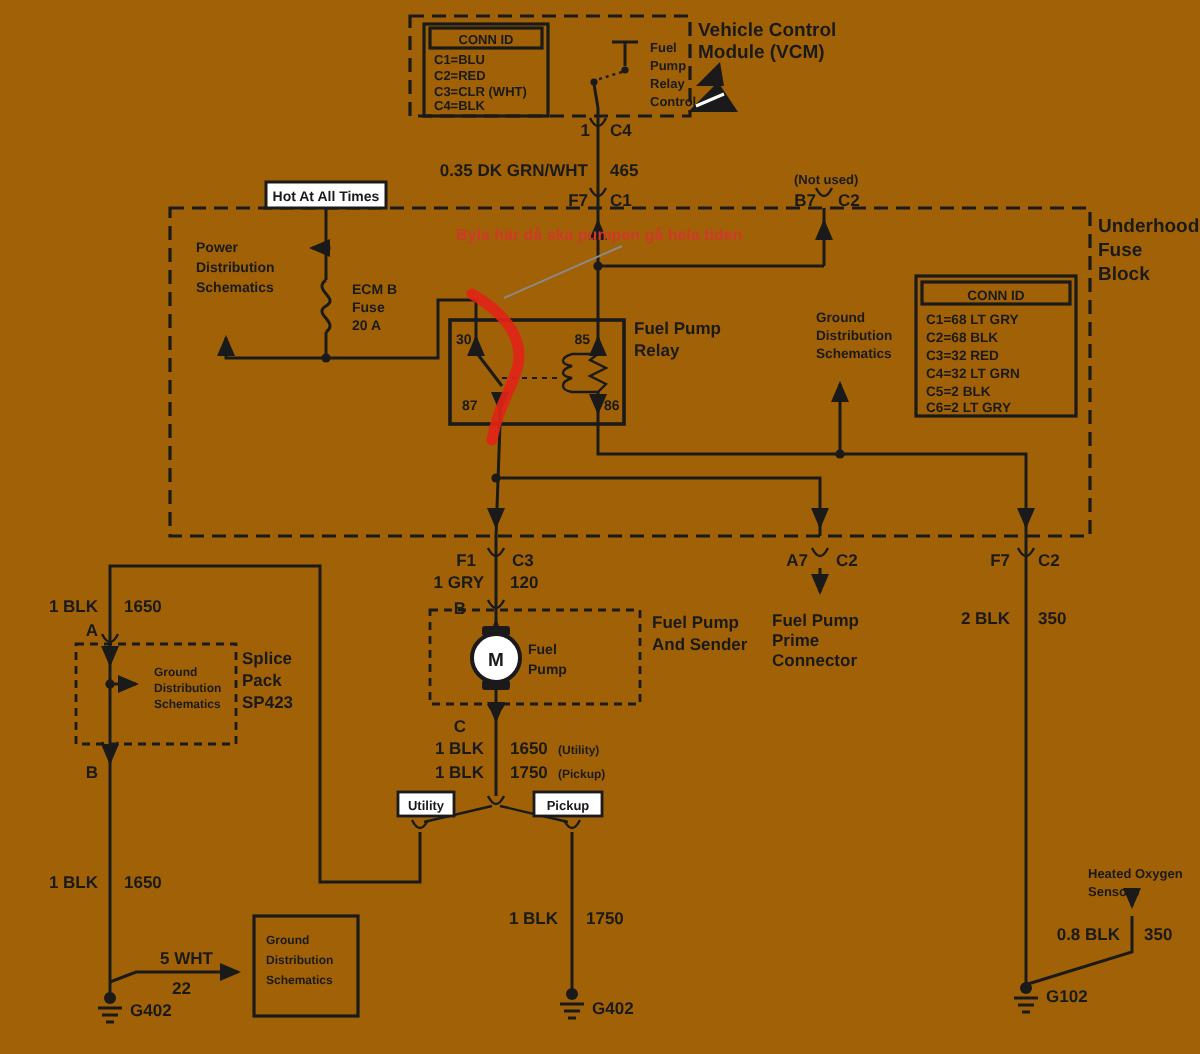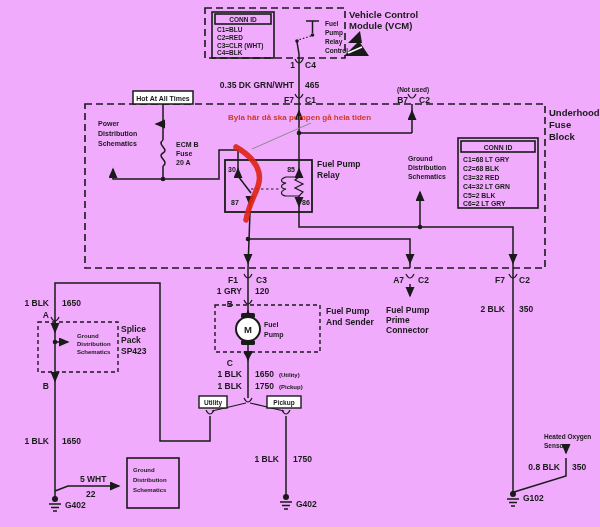--- a/index.html
+++ b/index.html
@@ -1,16 +1,16 @@
 <!DOCTYPE html>
 <html><head>
 <meta charset="utf-8">
 <style>
   html,body{margin:0;padding:0;background:#fff;}
-  #stage{position:relative;width:600px;height:527px;background:#f0abfc;font-family:"Liberation Sans",sans-serif;}
+  #stage{position:relative;width:600px;height:527px;background:#a16207;font-family:"Liberation Sans",sans-serif;}
   svg{position:absolute;left:0;top:0;}
   text{font-family:"Liberation Sans",sans-serif;font-weight:bold;fill:#1a1a1a;}
   .t95{font-size:9.5px;} .t85{font-size:8.5px;}
   .t7{font-size:7px;} .t68{font-size:6.8px;} .t65{font-size:6.5px;} .t6{font-size:6px;}
   .wire{stroke:#1a1a1a;stroke-width:1.5;fill:none;}
   .thin{stroke:#1a1a1a;stroke-width:1.2;fill:none;}
   .boxsolid{stroke:#1a1a1a;stroke-width:1.6;fill:none;}
   .boxdash{stroke:#1a1a1a;stroke-width:1.6;fill:none;stroke-dasharray:7 4;}
   .boxdash2{stroke:#1a1a1a;stroke-width:1.4;fill:none;stroke-dasharray:4 3;}
   .dot{fill:#1a1a1a;}

